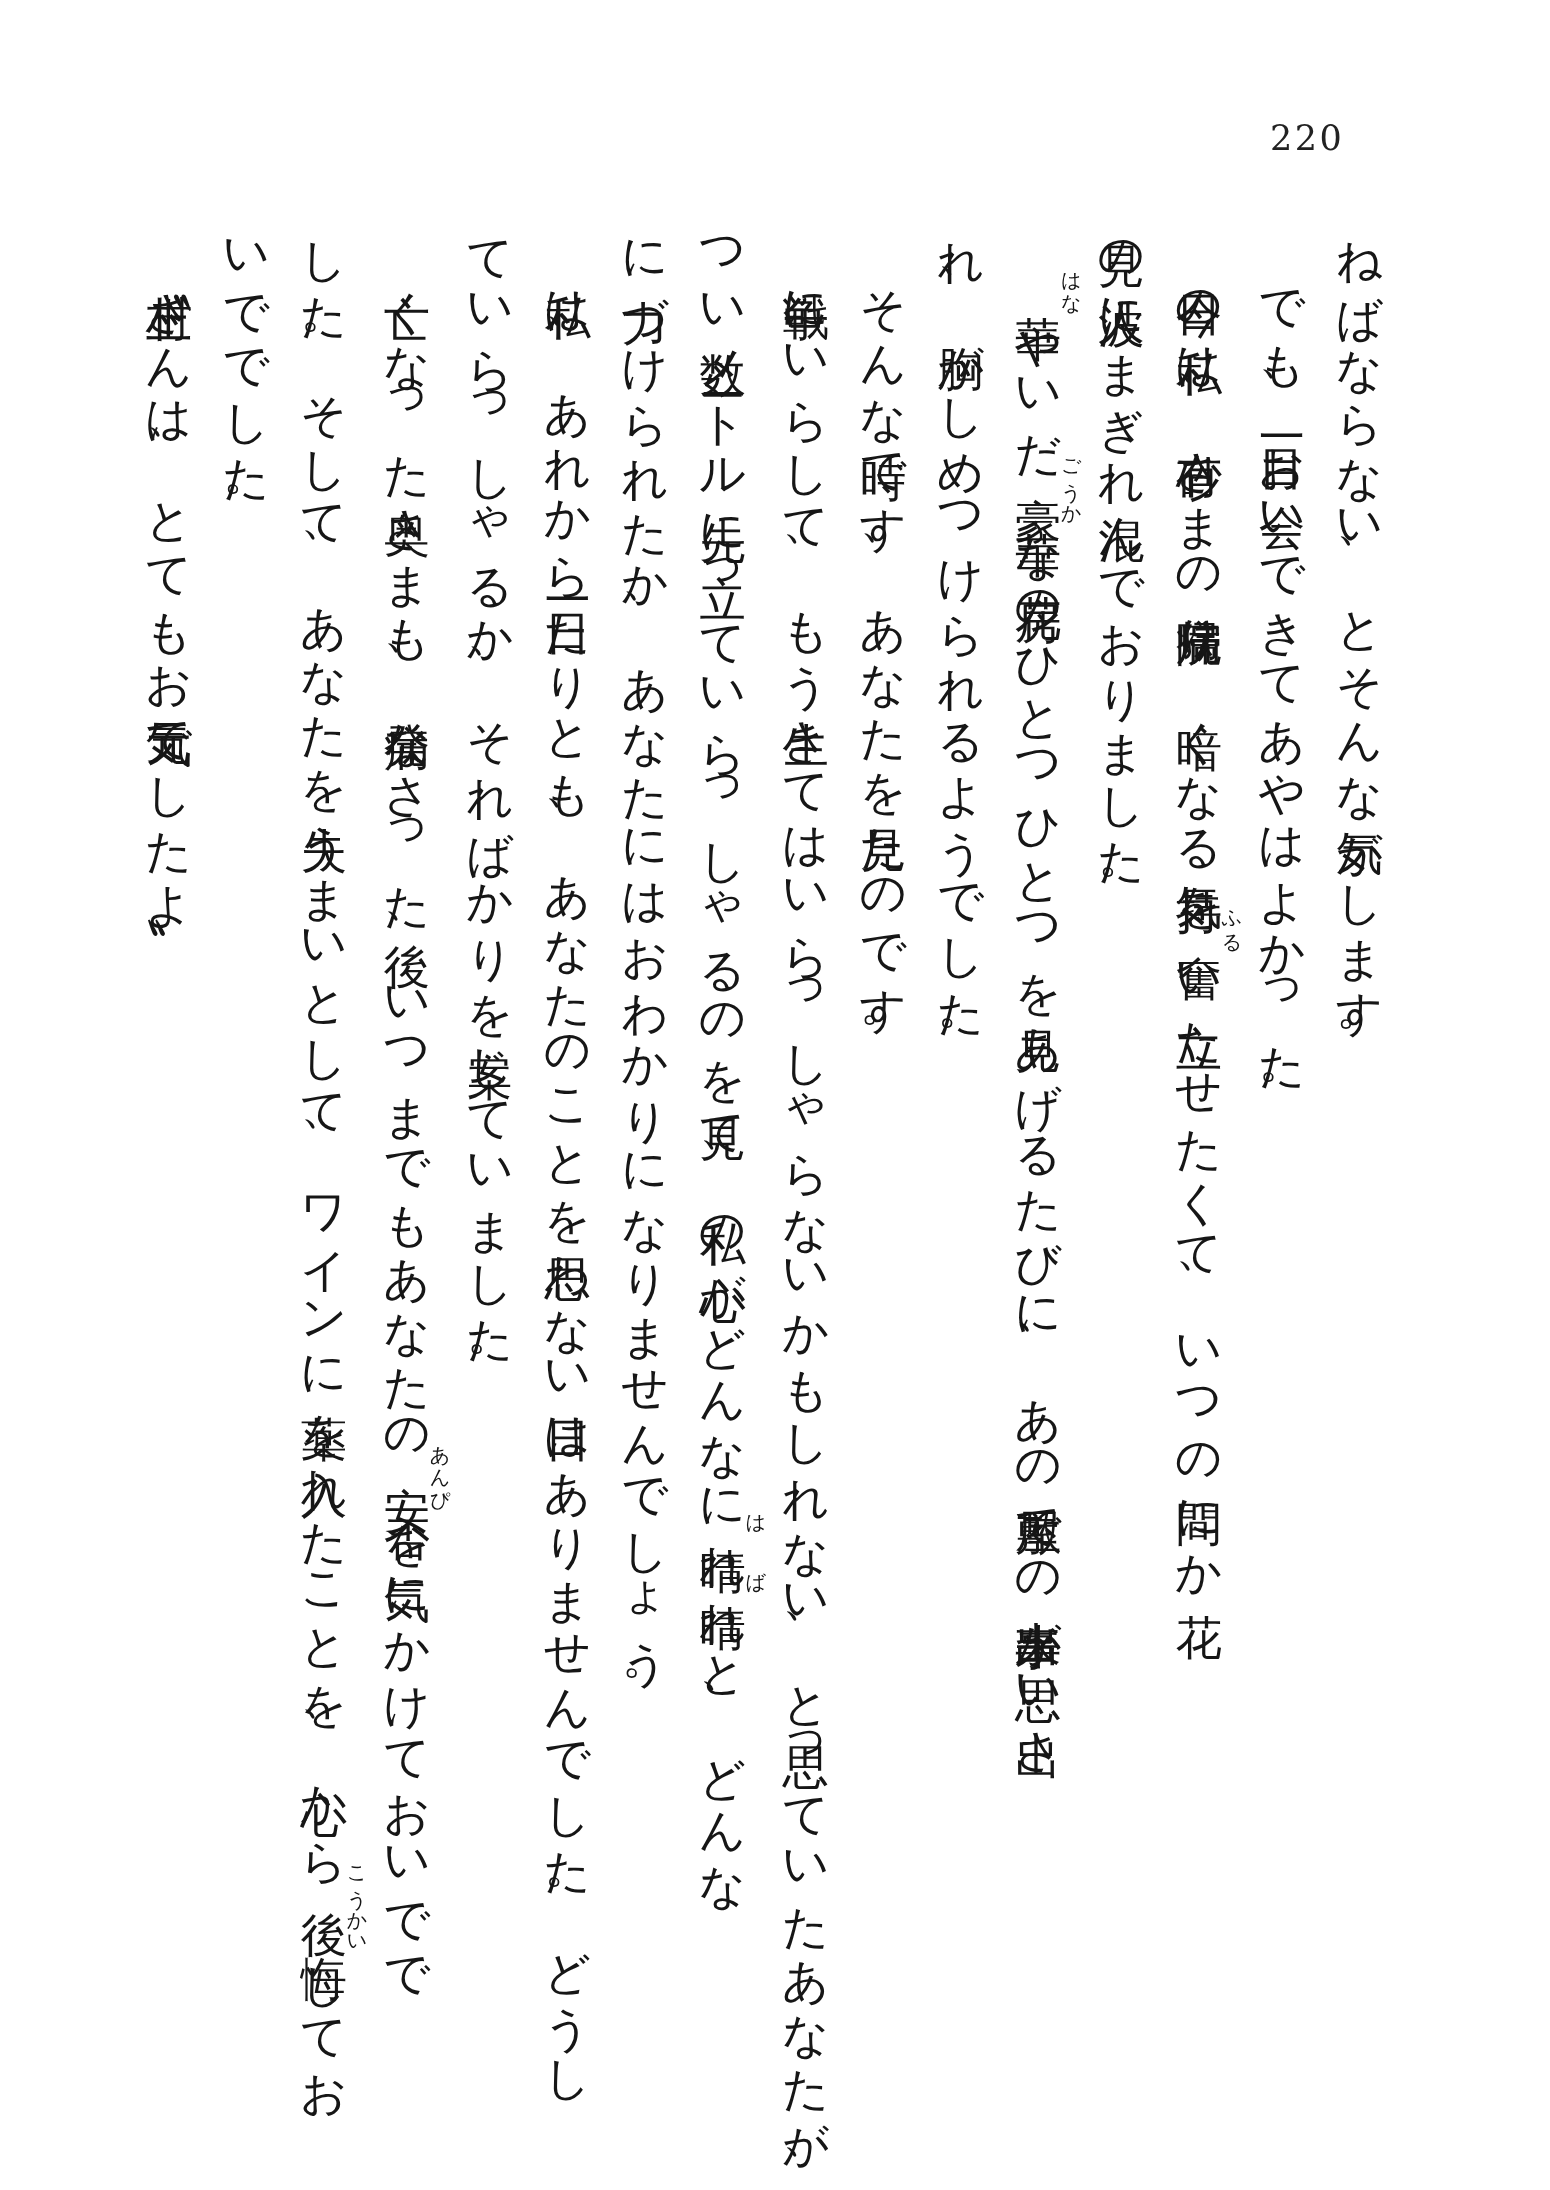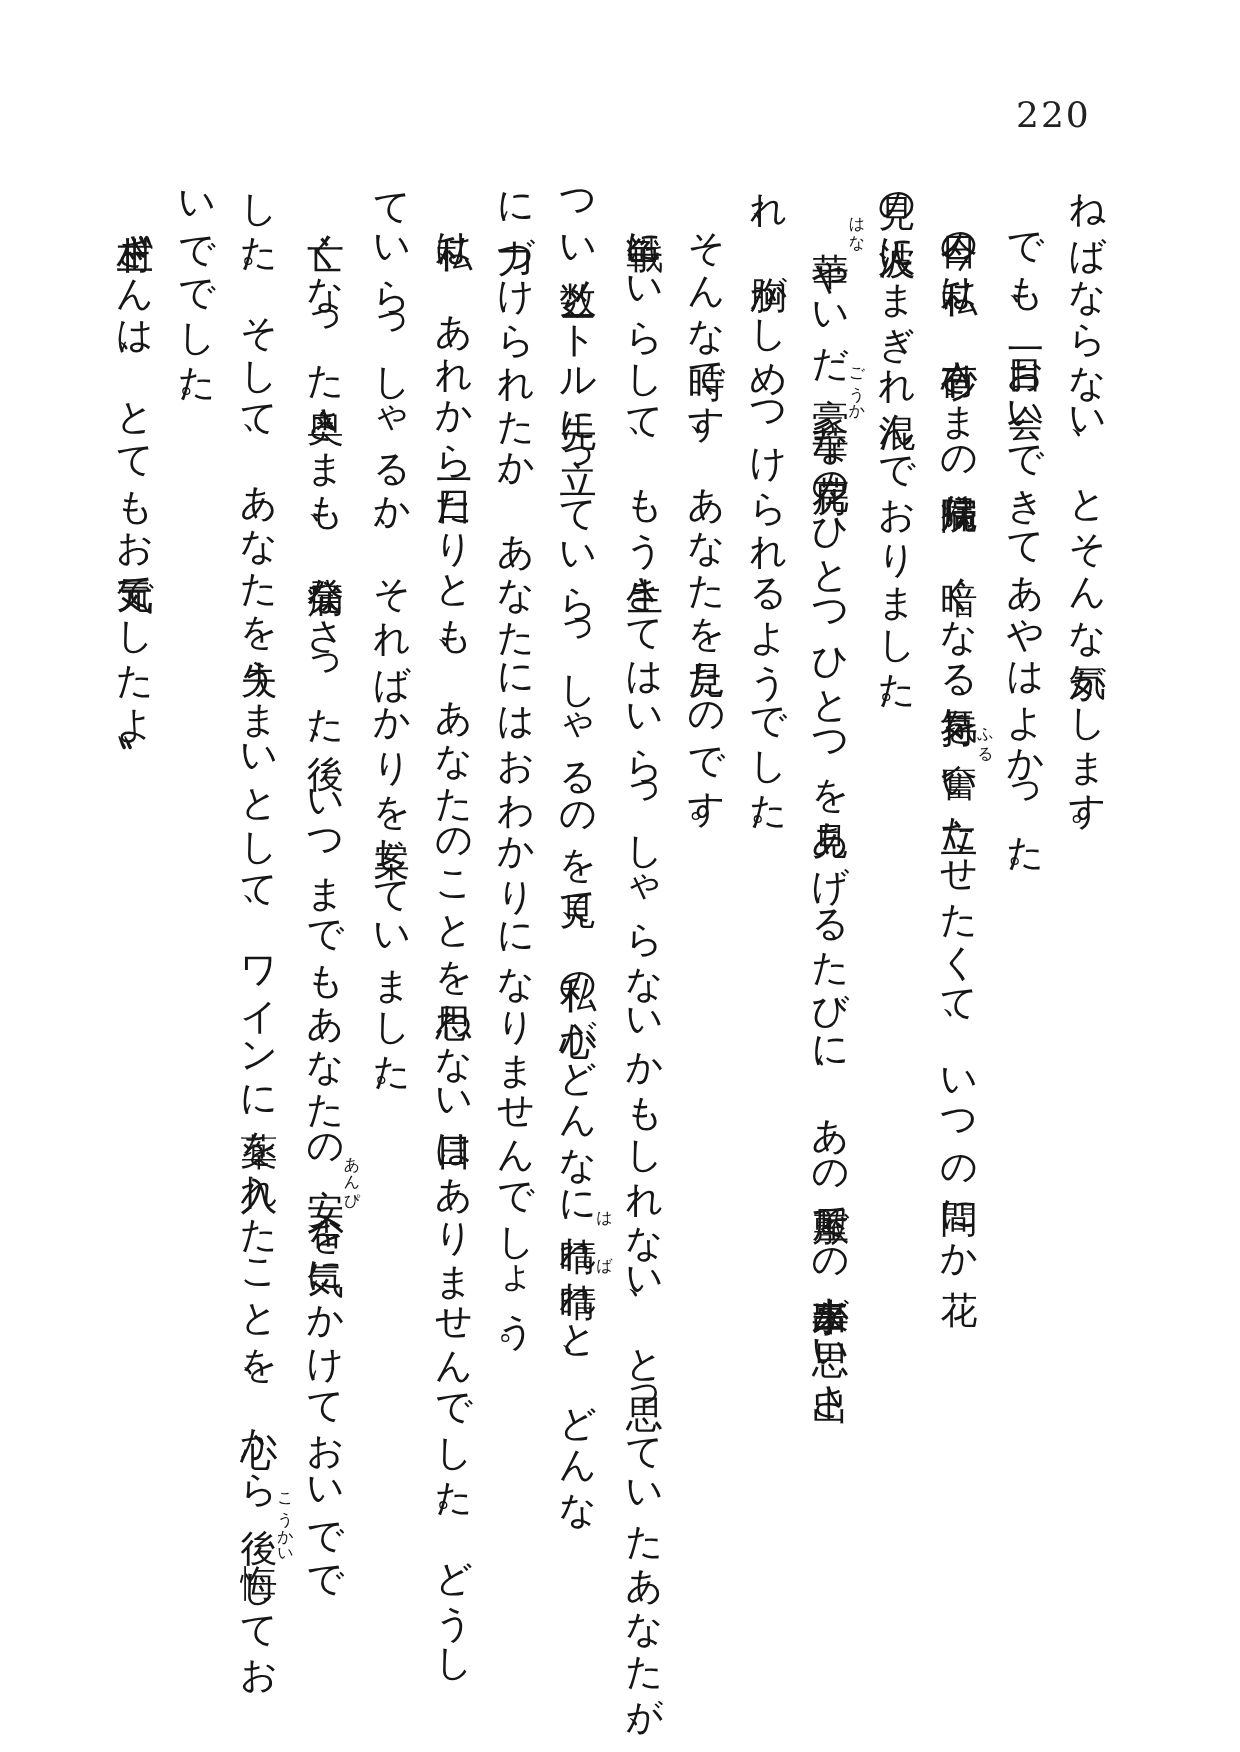--- a/index.html
+++ b/index.html
@@ -17,21 +17,21 @@
     height: 1752px;
     background: #ffffff;
     color: #161616;
     font-family: "DejaVu Serif", "Liberation Serif", serif;
     overflow: hidden;
   }
   .page-number {
     position: absolute;
     top: 94px;
     left: 1016px;
-    font-size: 36px;
+    font-size: 28px;
     letter-spacing: 2px;
     color: #222222;
   }
   .text-block {
     position: absolute;
     top: 167px;
     right: 122px;
     height: 1570px;
     writing-mode: vertical-rl;
     text-orientation: mixed;

